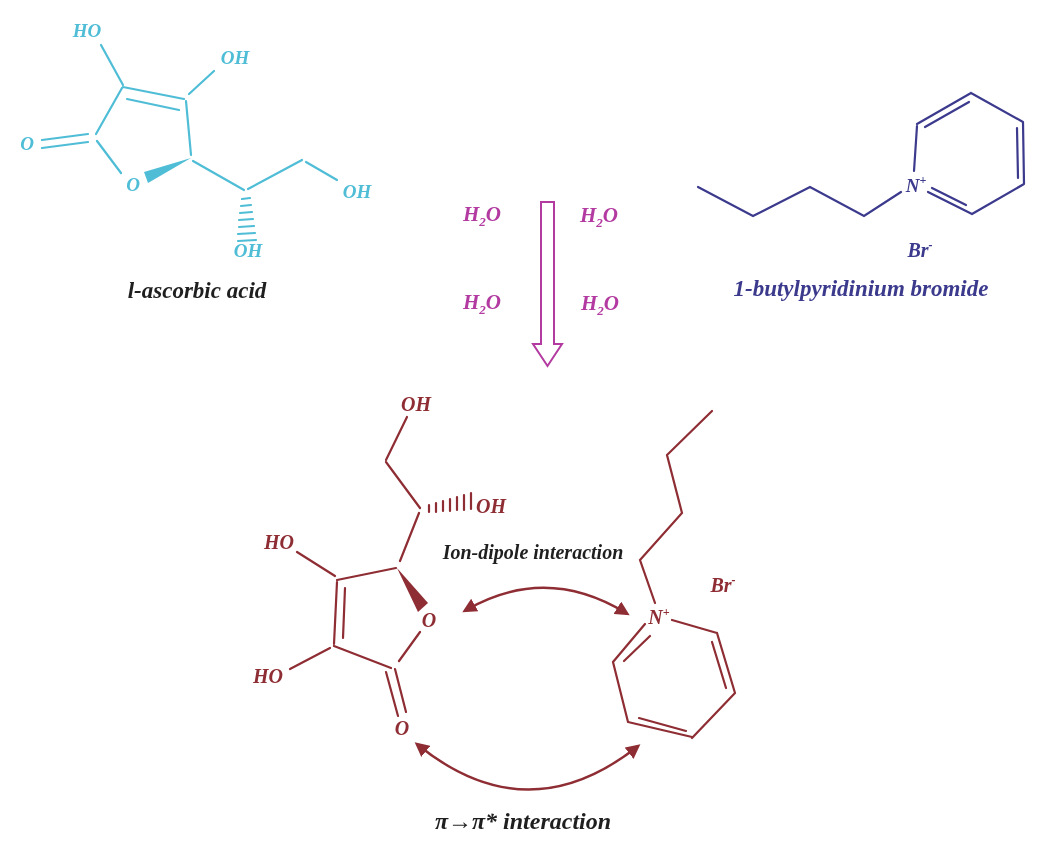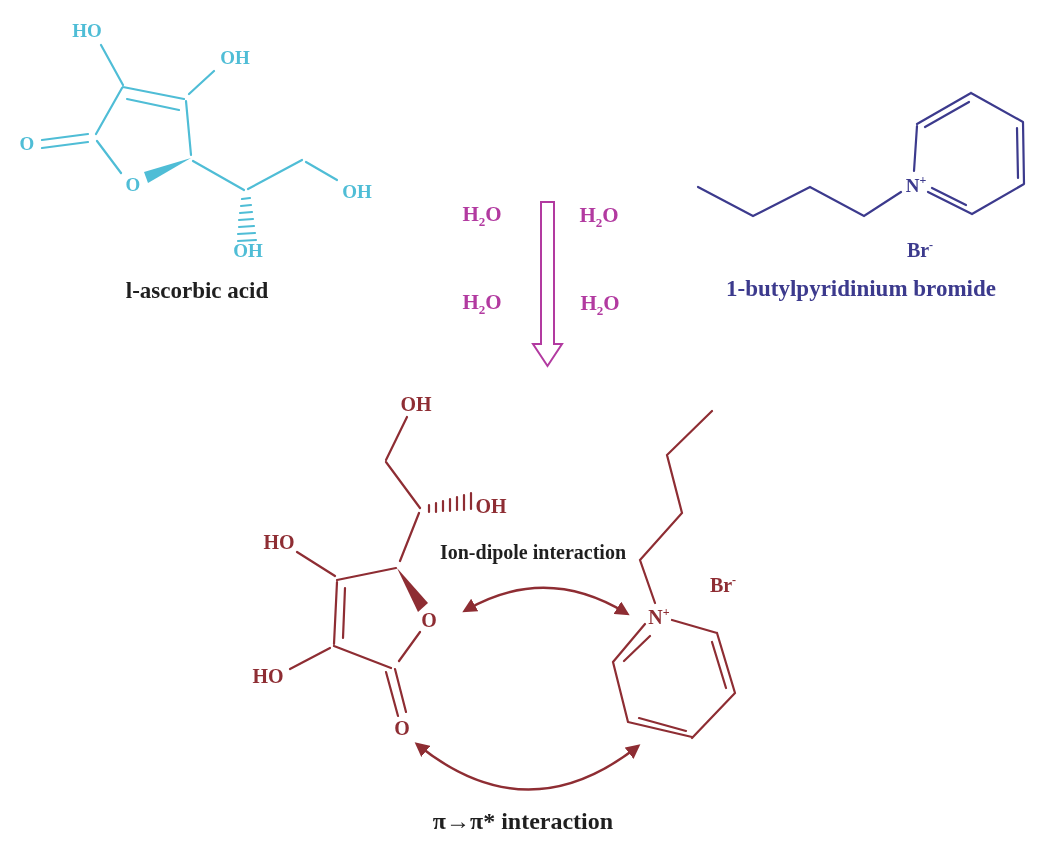--- a/index.html
+++ b/index.html
@@ -1,19 +1,19 @@
 <!DOCTYPE html>
 <html style="--ascorbic_acid: #4fbdd6; --water: #b23aa0; --bromide_salt: #3c3a8d; --complex: #8e2d33; --label_text: #1f1f1f; --background: #ffffff;"><head>
 <meta charset="utf-8">
 <style>
   html,body{margin:0;padding:0;background:#ffffff;}
   body{width:1051px;height:854px;}
   .figure{
     position:relative;width:1048px;height:854px;background:var(--background,#fff);
-    font-family:"Liberation Serif", serif;overflow:hidden;
+    font-family:"Liberation Serif", serif;overflow:hidden;font-style:italic;
   }
   .figure svg{position:absolute;left:0;top:0;}
 
   
   .bond-cyan{stroke:var(--ascorbic_acid,#4fbdd6);stroke-width:2.2;fill:none;stroke-linecap:round;}
   .bond-blue{stroke:var(--bromide_salt,#3c3a8d);stroke-width:2.2;fill:none;stroke-linecap:round;}
   .bond-maroon{stroke:var(--complex,#8e2d33);stroke-width:2.2;fill:none;stroke-linecap:round;}
   .arc-maroon{stroke:var(--complex,#8e2d33);stroke-width:2.4;fill:none;stroke-linecap:round;}
   .arrow-magenta{stroke:var(--water,#b23aa0);stroke-width:2;fill:none;stroke-linejoin:miter;}
 

